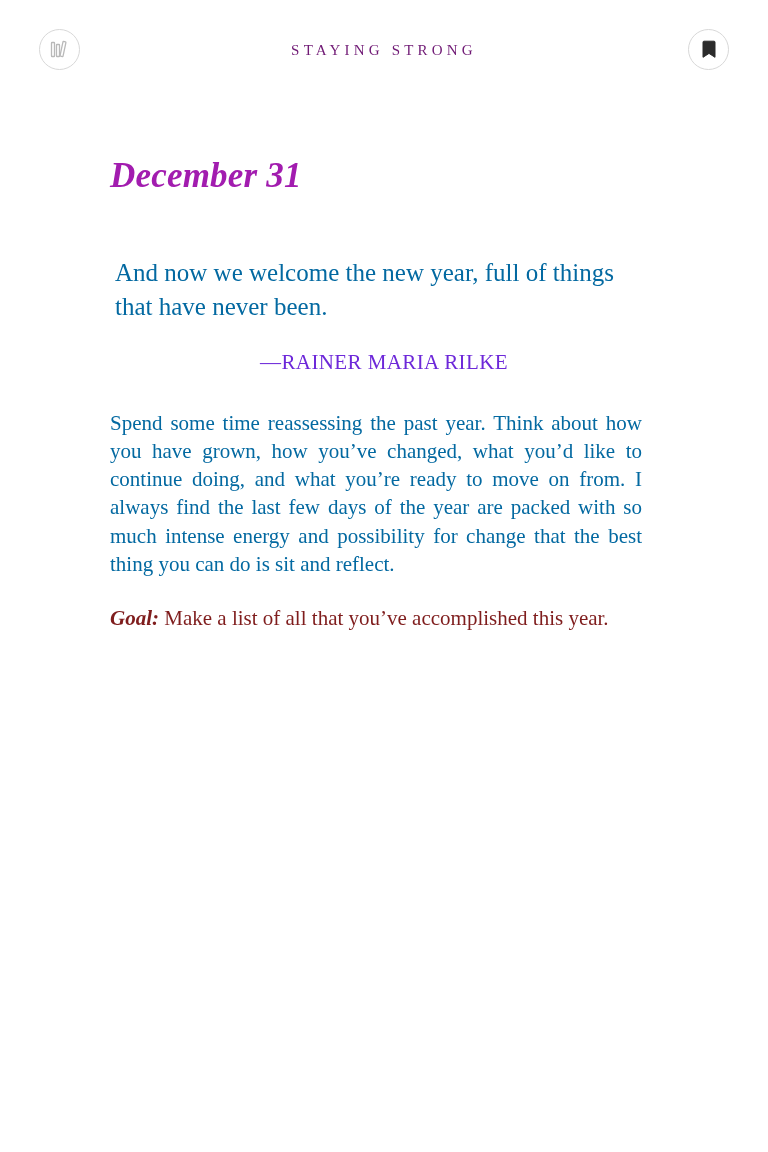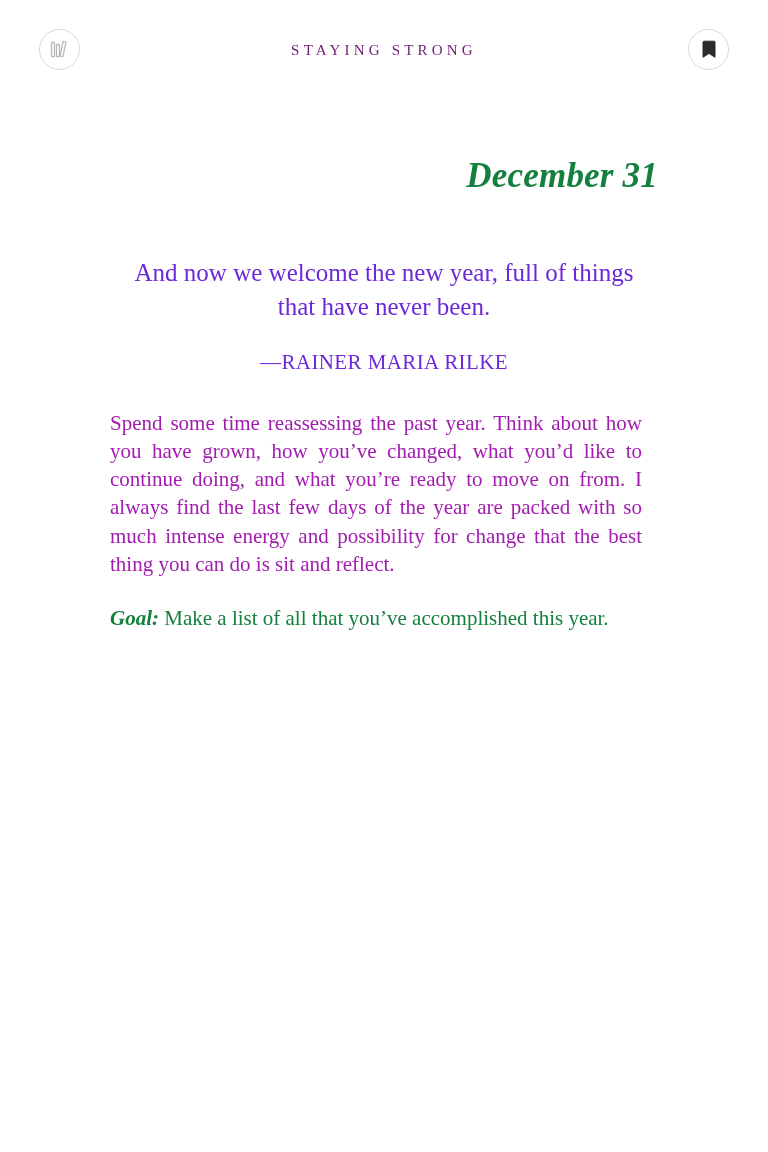--- a/index.html
+++ b/index.html
@@ -54,61 +54,60 @@
   .bm-icon { display: block; }
 
   
   .page {
     width: 768px;
     box-sizing: border-box;
     padding: 0 110px;
   }
 
   .entry-date {
-    text-align: right;
+    text-align: left;
     font-family: "Liberation Serif", serif;
     font-style: italic;
     font-weight: 700;
     font-size: 35px;
     letter-spacing: 0.2px;
     margin: 56px 0 0 0;
-    color: #15803d;
+    color: #a21caf;
   }
 
   .quote {
-    text-align: center;
     font-size: 25px;
     line-height: 1.36;
     margin: 60px 0 0 0;
-    color: #6d28d9;
+    color: #0369a1;
     padding: 0 5px;
   }
 
   .attribution {
     text-align: center;
     font-size: 21px;
     letter-spacing: 0.4px;
     margin: 26px 0 0 0;
     color: #6d28d9;
   }
 
   .body-text {
     text-align: justify;
     text-justify: inter-word;
     font-size: 21px;
     line-height: 1.34;
     margin: 34px 16px 0 0;
-    color: #a21caf;
+    color: #0369a1;
   }
 
   .goal-line {
     font-size: 21px;
     line-height: 1.34;
     margin: 26px 0 0 0;
-    color: #15803d;
+    color: #7f1d1d;
   }
   .goal-label {
     font-style: italic;
     font-weight: 700;
   }
 </style>
 </head>
 <body>
 
 <div class="topbar">

